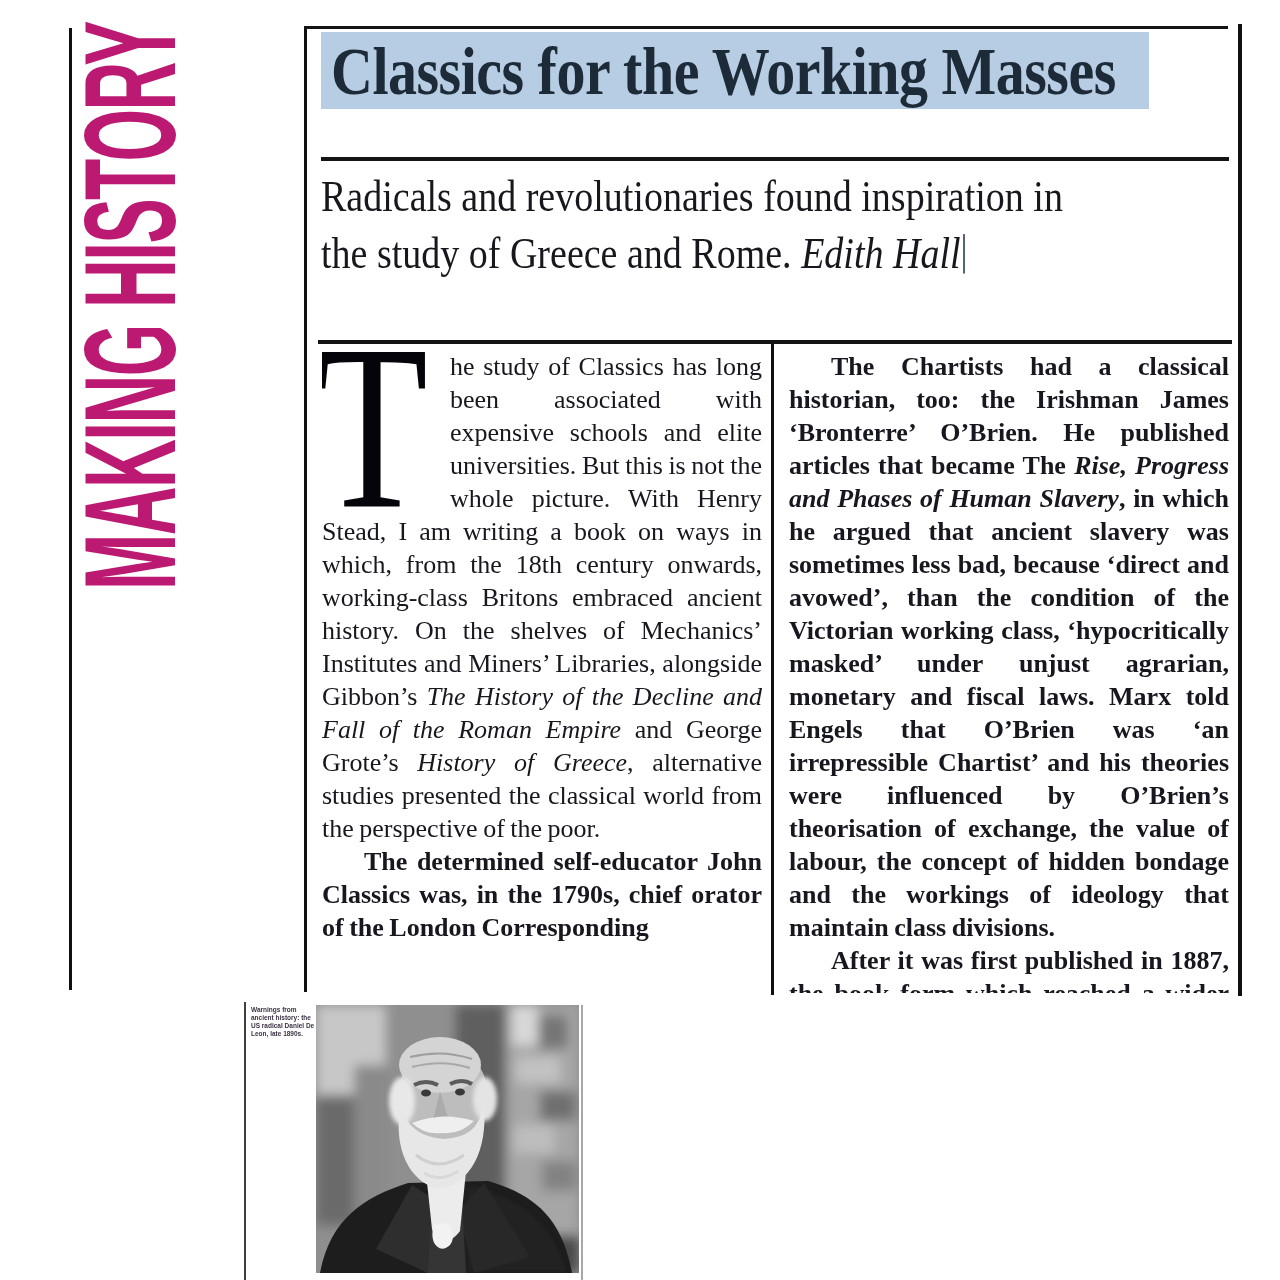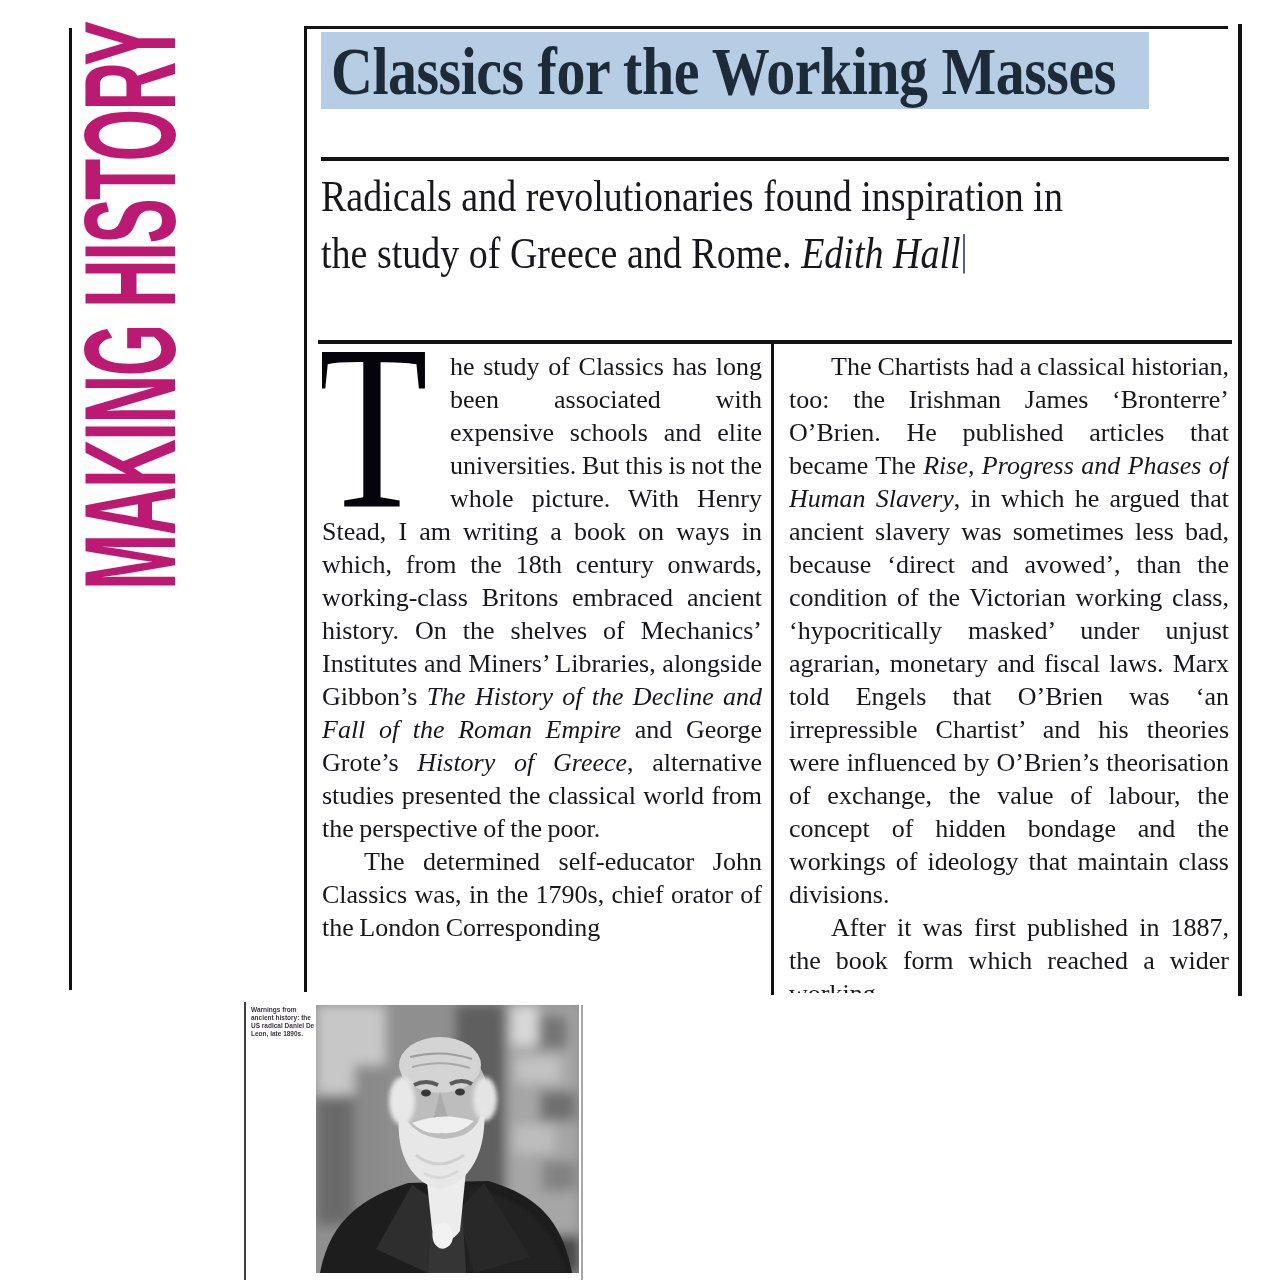--- a/index.html
+++ b/index.html
@@ -67,21 +67,21 @@
   .body-col {
     top:350px; width:440px; height:643px;
     overflow:hidden;
     font-size:26px; line-height:33px;
     text-align:justify;
     color:#17171f;
     word-spacing:-1px;
   }
   #col1 { left:322px; }
   #col2 { left:789px; }
-  .para-indent { text-indent:42px; }
+  .para-indent { text-indent:42px;font-weight:bold; }
   .ital { font-style:italic; }
 
   .dropcap-box {
     float:left; width:118px; height:158px;
     margin:2px 10px 0 0; position:relative;
   }
   .dropcap-letter {
     position:absolute; top:-42px; left:-6px;
     font-size:235px; line-height:1;
     color:#04040a;

